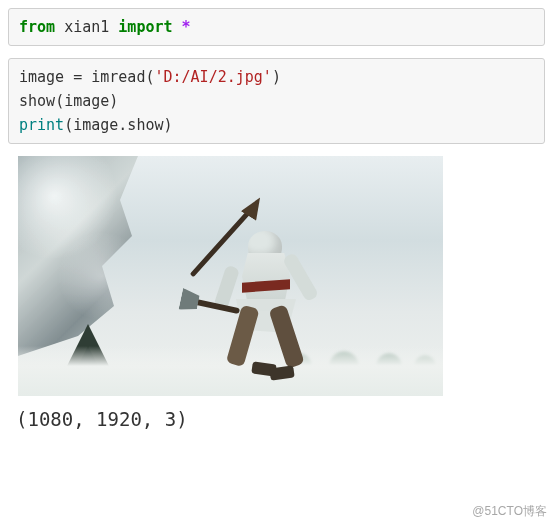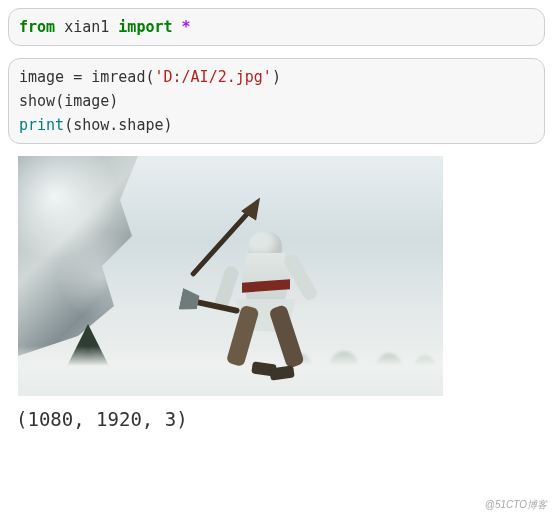--- a/index.html
+++ b/index.html
@@ -8,21 +8,21 @@
     padding: 8px;
     font-family: "Consolas", "Menlo", monospace;
     font-size: 15px;
     background: #fff;
     color: #333;
     width: 553px;
   }
   .code-cell {
     background: #f7f7f7;
     border: 1px solid #cfcfcf;
-    border-radius: 12px;
+    border-radius: 3px;
     padding: 6px 10px;
     margin-bottom: 12px;
     line-height: 1.6;
     white-space: pre;
     overflow: hidden;
   }
   .kw { color: #008000; font-weight: bold; }
   .op { color: #a020f0; font-weight: bold; }
   .id { color: #333; }
   .str { color: #b22222; }
@@ -135,39 +135,39 @@
     position: absolute; width: 24px; height: 12px; background: #3d352a; border-radius: 3px;
   }
   .boot-l { left: 44px; top: 152px; transform: rotate(8deg); }
   .boot-r { left: 62px; top: 156px; transform: rotate(-8deg); }
   .coat-flap {
     position: absolute; left: 28px; top: 88px; width: 60px; height: 34px;
     background: #dbe2df; clip-path: polygon(0 0, 100% 0, 85% 100%, 10% 90%);
     opacity: .95;
   }
   .watermark {
-    position: absolute; right: 6px; bottom: 12px;
+    position: absolute; right: 6px; bottom: 4px;
     font-family: -apple-system, "Segoe UI", sans-serif;
-    font-size: 10px; color: rgba(120,120,120,.65); font-style: italic;
+    font-size: 12px; color: rgba(120,120,120,.65);
   }
   .text-output {
     font-family: "Consolas", "Menlo", monospace;
     font-size: 19px;
     padding: 4px 8px 2px 8px;
     color: #333;
   }
 </style>
 </head>
 <body>
 
 <div class="code-cell"><span class="kw">from</span> <span class="id">xian1</span> <span class="kw">import</span> <span class="op">*</span></div>
 
 <div class="code-cell"><span class="id">image</span><span class="id"> = </span><span class="id">imread</span><span class="paren">(</span><span class="str">'D:/AI/2.jpg'</span><span class="paren">)</span>
 <span class="id">show</span><span class="paren">(</span><span class="id">image</span><span class="paren">)</span>
-<span class="fn">print</span><span class="paren">(</span><span class="id">show.shape</span><span class="paren">)</span></div>
+<span class="fn">print</span><span class="paren">(</span><span class="id">image.show</span><span class="paren">)</span></div>
 
 <div class="image-output">
   <div class="rocks-left"></div>
   <div class="bg-trees"></div>
   <div class="tree"></div>
   <div class="snow-fg"></div>
   <div class="figure">
     <div class="weapon"></div>
     <div class="hood"></div>
     <div class="torso"></div>

